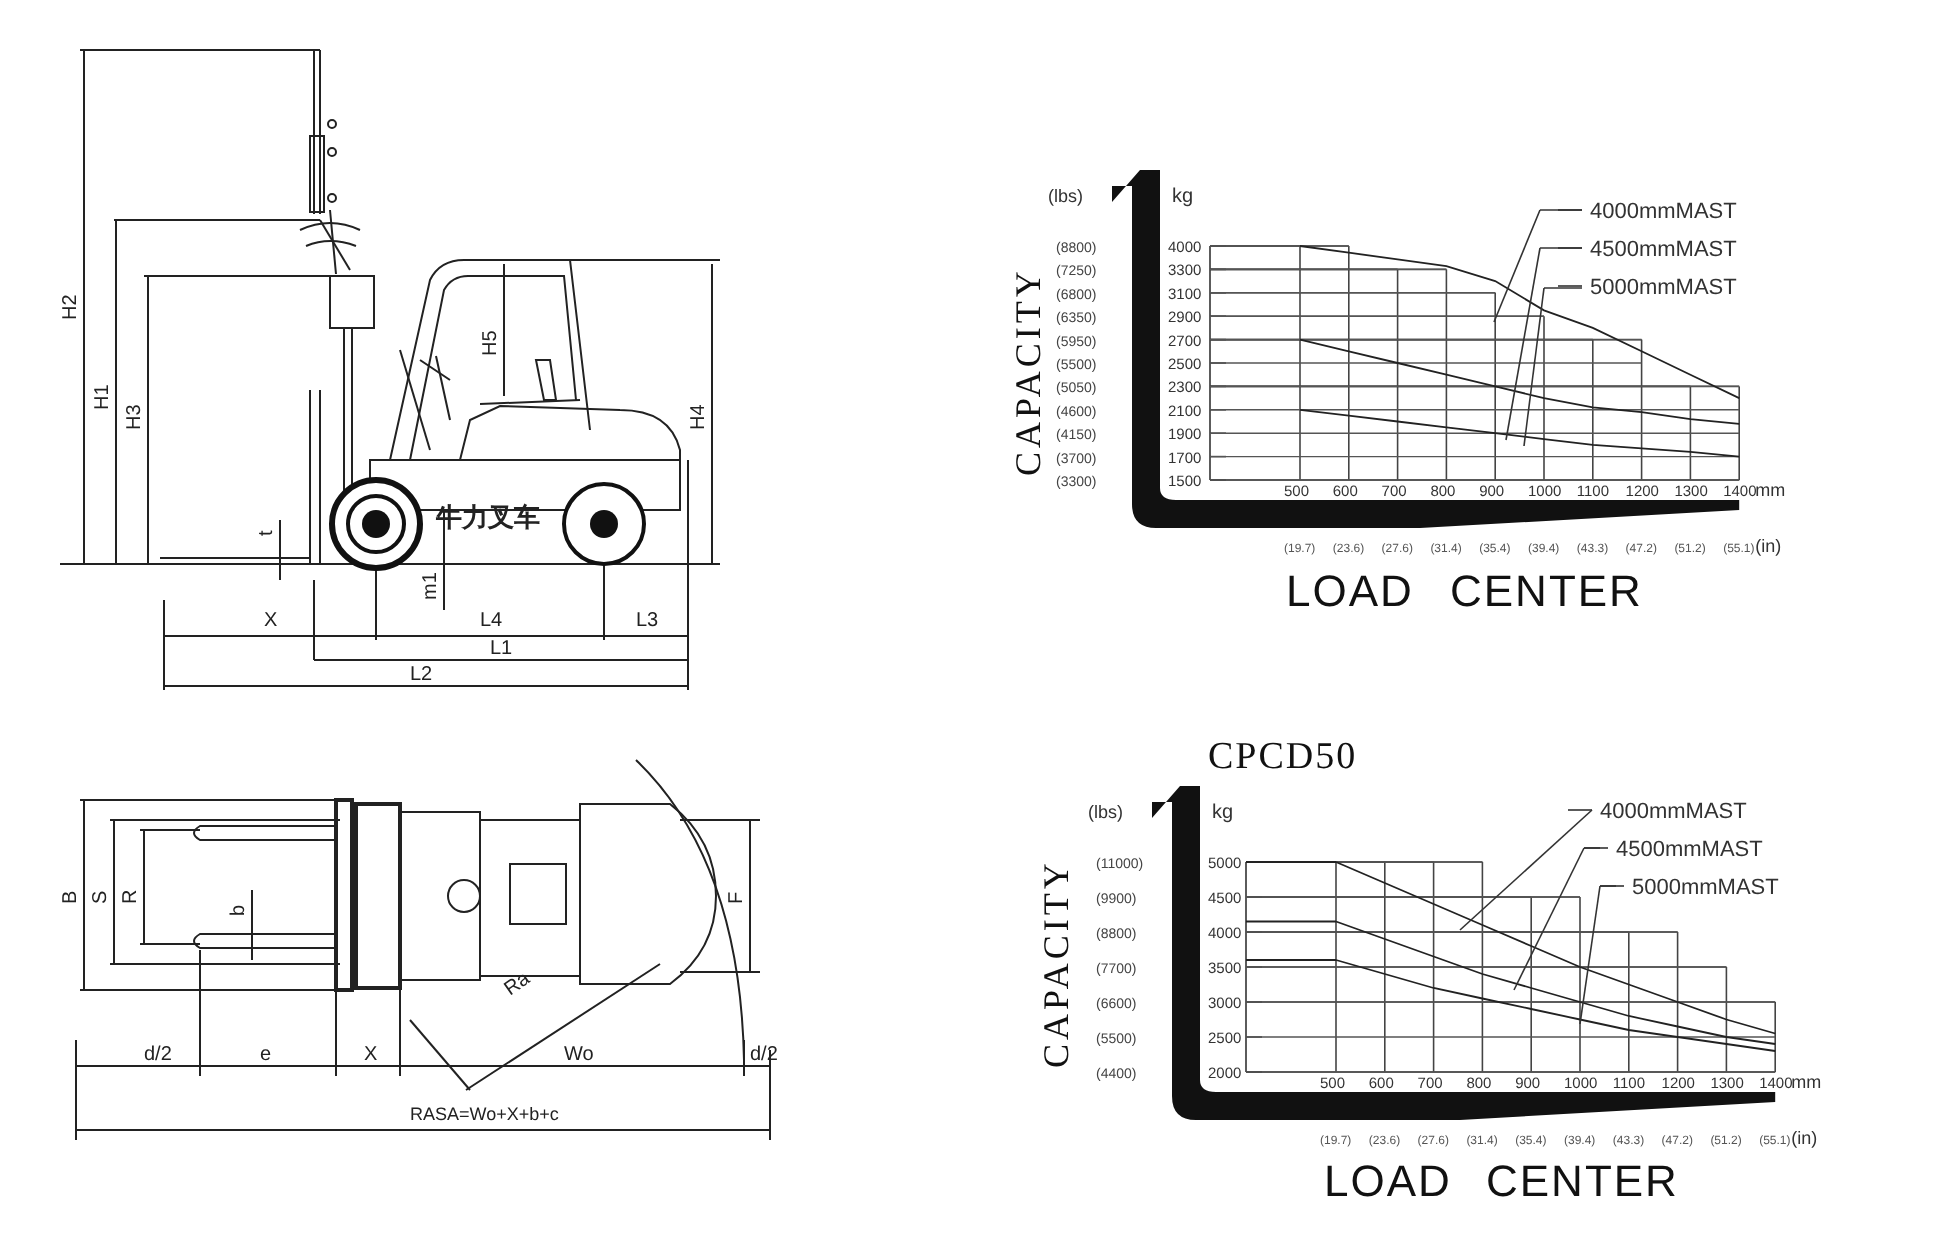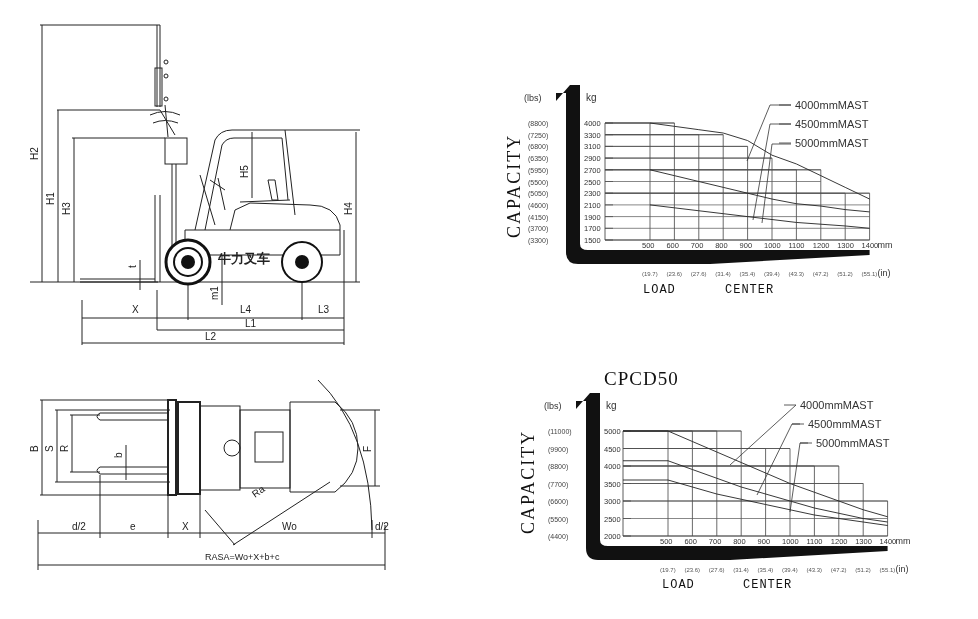--- a/index.html
+++ b/index.html
@@ -1,20 +1,20 @@
 <!DOCTYPE html>
 <html><head>
 <meta charset="utf-8">
 <style>
   html, body { margin:0; padding:0; background:#ffffff; }
   body { width:978px; height:619px; position:relative; overflow:hidden; font-family:"Liberation Sans", sans-serif; color:#111; }
   .panel { position:absolute; }
   svg text { font-family:"Liberation Sans", sans-serif; }
   .chart-title { position:absolute; font-family:"Liberation Serif", serif; font-size:19px; letter-spacing:1px; color:#111; }
-  .ax-label { position:absolute; font-family:Liberation Mono, monospace; font-size:12px; color:#111; letter-spacing:1px; }
+  .ax-label { position:absolute; font-family:Liberation Sans, sans-serif; font-size:22px; color:#111; letter-spacing:1px; }
   .cap-label { position:absolute; font-family:"Liberation Serif", serif; font-size:18px; letter-spacing:2px; transform:rotate(-90deg); transform-origin:left top; color:#111; }
 </style>
 </head>
 <body>
 
 <div class="panel" style="left:0;top:0;width:380px;height:360px;">
   <svg width="380" height="360" viewBox="0 0 380 360">
     <g stroke="#222" fill="none" stroke-width="1">
 
       <line x1="40" y1="25" x2="160" y2="25"></line>

